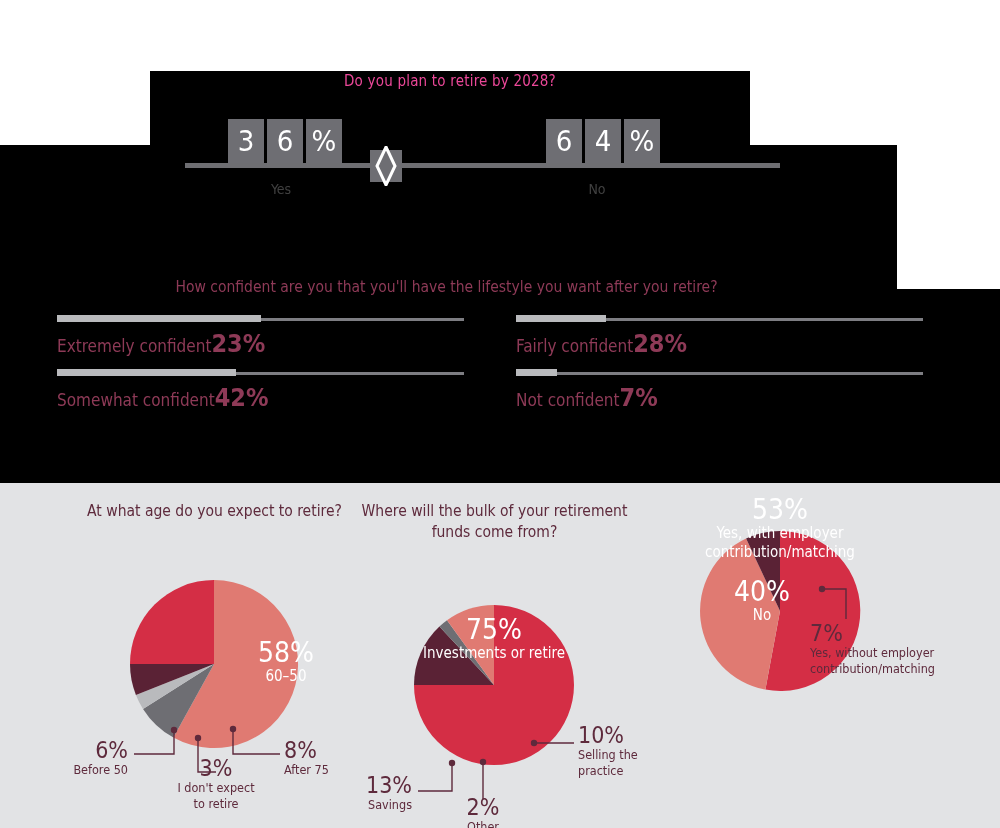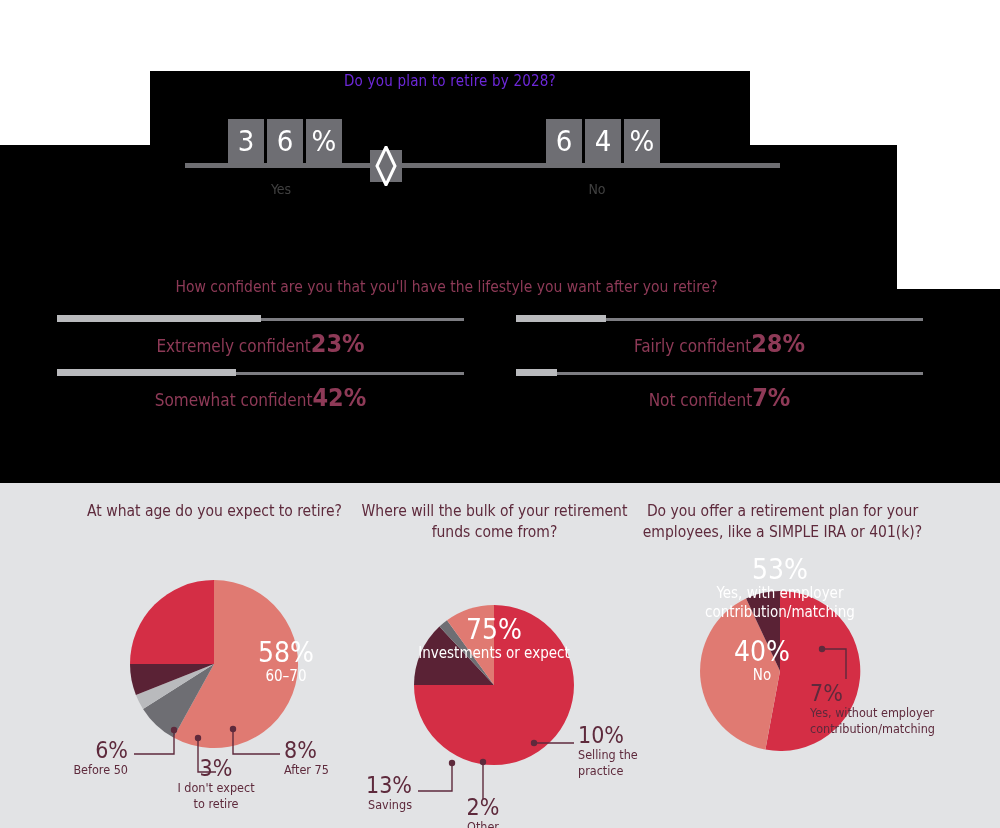--- a/index.html
+++ b/index.html
@@ -14,21 +14,21 @@
   #panel-bottom{left:0px;top:289px;width:1000px;height:194px;}
 
   #bottom-section{
     position:absolute;left:0;top:483px;width:1000px;height:345px;
     background:#e2e3e5;
   }
 
   
   #q1-title{
     position:absolute;left:150px;top:72px;width:600px;text-align:center;
-    color:#6d28d9;font-size:15px;letter-spacing:.2px;
+    color:#ec4899;font-size:15px;letter-spacing:.2px;
   }
   #slider-track{
     position:absolute;left:185px;top:163px;width:595px;height:5px;background:#6e6e72;
   }
   .tile-group{position:absolute;display:flex;gap:3px;}
   .tile{
     width:36px;height:44px;background:#6e6e73;color:#ffffff;
     font-size:29px;display:flex;align-items:center;justify-content:center;
     line-height:1;
   }
@@ -59,21 +59,21 @@
   .conf-item.c2{left:57px;top:54px;}
   .conf-item.c3{left:516px;top:54px;}
   .bar-track{position:relative;width:100%;height:7px;}
   .bar-track .trk{
     position:absolute;left:0;bottom:1px;width:100%;height:3px;background:#7d7d82;
   }
   .bar-track .fill{
     position:absolute;left:0;top:0;height:7px;background:#b9babd;
   }
   .conf-row{
-    display:flex;align-items:baseline;justify-content:center;margin-top:7px;
+    display:flex;align-items:baseline;justify-content:flex-start;margin-top:7px;
   }
   .conf-label{color:#8e3a57;font-size:17px;}
   .conf-val{color:#8e3a57;font-size:25px;font-weight:bold;}
 
   
   .pie-block{position:absolute;top:0;width:333px;height:364px;}
   #pie-block-0{left:48px;}
   #pie-block-1{left:328px;}
   #pie-block-2{left:616px;}
   .pie-title{
@@ -194,21 +194,21 @@
         </g>
         <g fill="#5e2a3c">
           <circle cx="126" cy="208" r="3.2"></circle>
           <circle cx="150" cy="216" r="3.2"></circle>
           <circle cx="185" cy="207" r="3.2"></circle>
         </g>
       </svg>
 
       <div class="inpie" style="left:178px;top:116px;width:120px;">
         <span class="pct">58%</span>
-        <span class="nm">60–70</span>
+        <span class="nm">60–50</span>
       </div>
 
       <div class="lbl rt" style="left:-20px;top:216px;width:100px;">
         <span class="pct">6%</span>
         <span class="nm">Before 50</span>
       </div>
       <div class="lbl ctr" style="left:118px;top:234px;width:100px;">
         <span class="pct">3%</span>
         <span class="nm" style="white-space:pre-line;">I don't expect
 to retire</span>
@@ -241,41 +241,40 @@
         </g>
         <g fill="#5e2a3c">
           <circle cx="124" cy="220" r="3.2"></circle>
           <circle cx="155" cy="219" r="3.2"></circle>
           <circle cx="206" cy="200" r="3.2"></circle>
         </g>
       </svg>
 
       <div class="inpie" style="left:51px;top:72px;width:230px;">
         <span class="pct">75%</span>
-        <span class="nm">Investments or expect</span>
+        <span class="nm">Investments or retire</span>
       </div>
 
       <div class="lbl rt" style="left:-30px;top:230px;width:114px;">
         <span class="pct">13%</span>
         <span class="nm">Savings</span>
       </div>
       <div class="lbl ctr" style="left:112px;top:252px;width:86px;">
         <span class="pct">2%</span>
         <span class="nm">Other</span>
       </div>
       <div class="lbl" style="left:250px;top:180px;width:100px;">
         <span class="pct">10%</span>
         <span class="nm" style="white-space:pre-line;">Selling the
 practice</span>
       </div>
     </div>
   </div>
 
   <div class="pie-block" id="pie-block-2">
-    <div class="pie-title">Do you offer a retirement plan for your employees, like a SIMPLE IRA or 401(k)?</div>
     <div class="pie-wrap">
       <svg width="333" height="270" viewBox="0 0 333 270">
         <g transform="translate(164,128)">
 
           <path d="M0,0 L0,-80 A80,80 0 1,1 -14.6,78.6 Z" fill="#d42e45"></path>
 
           <path d="M0,0 L-14.6,78.6 A80,80 0 0,1 -33.9,-72.5 Z" fill="#e07a72"></path>
 
           <path d="M0,0 L-33.9,-72.5 A80,80 0 0,1 0,-80 Z" fill="#5a2235"></path>
         </g>

